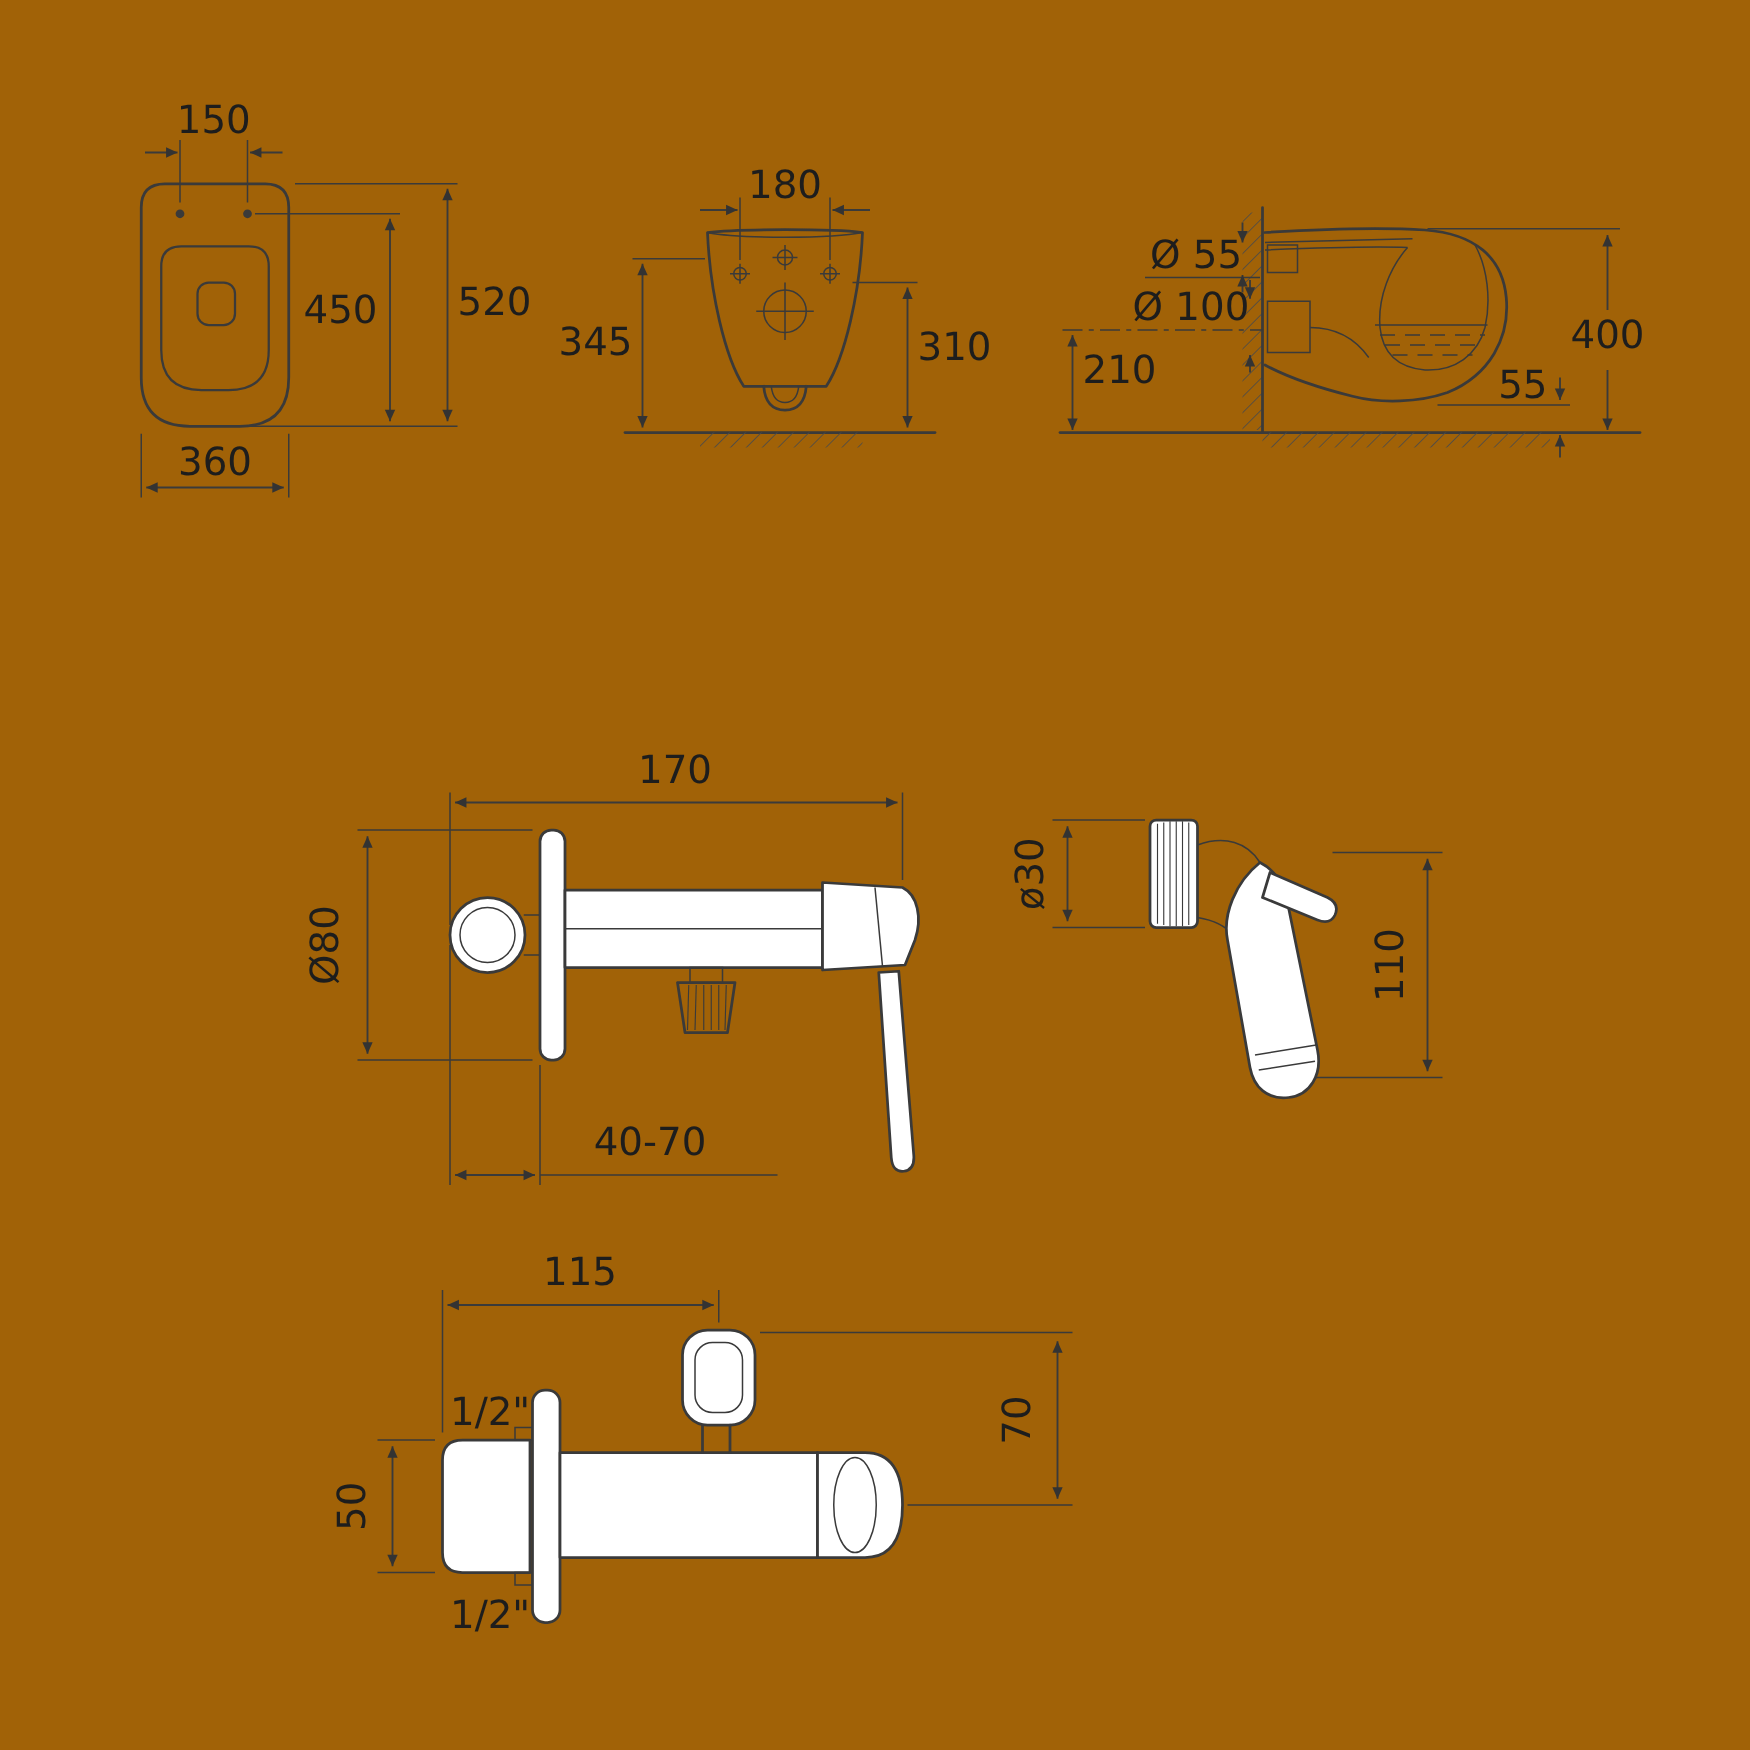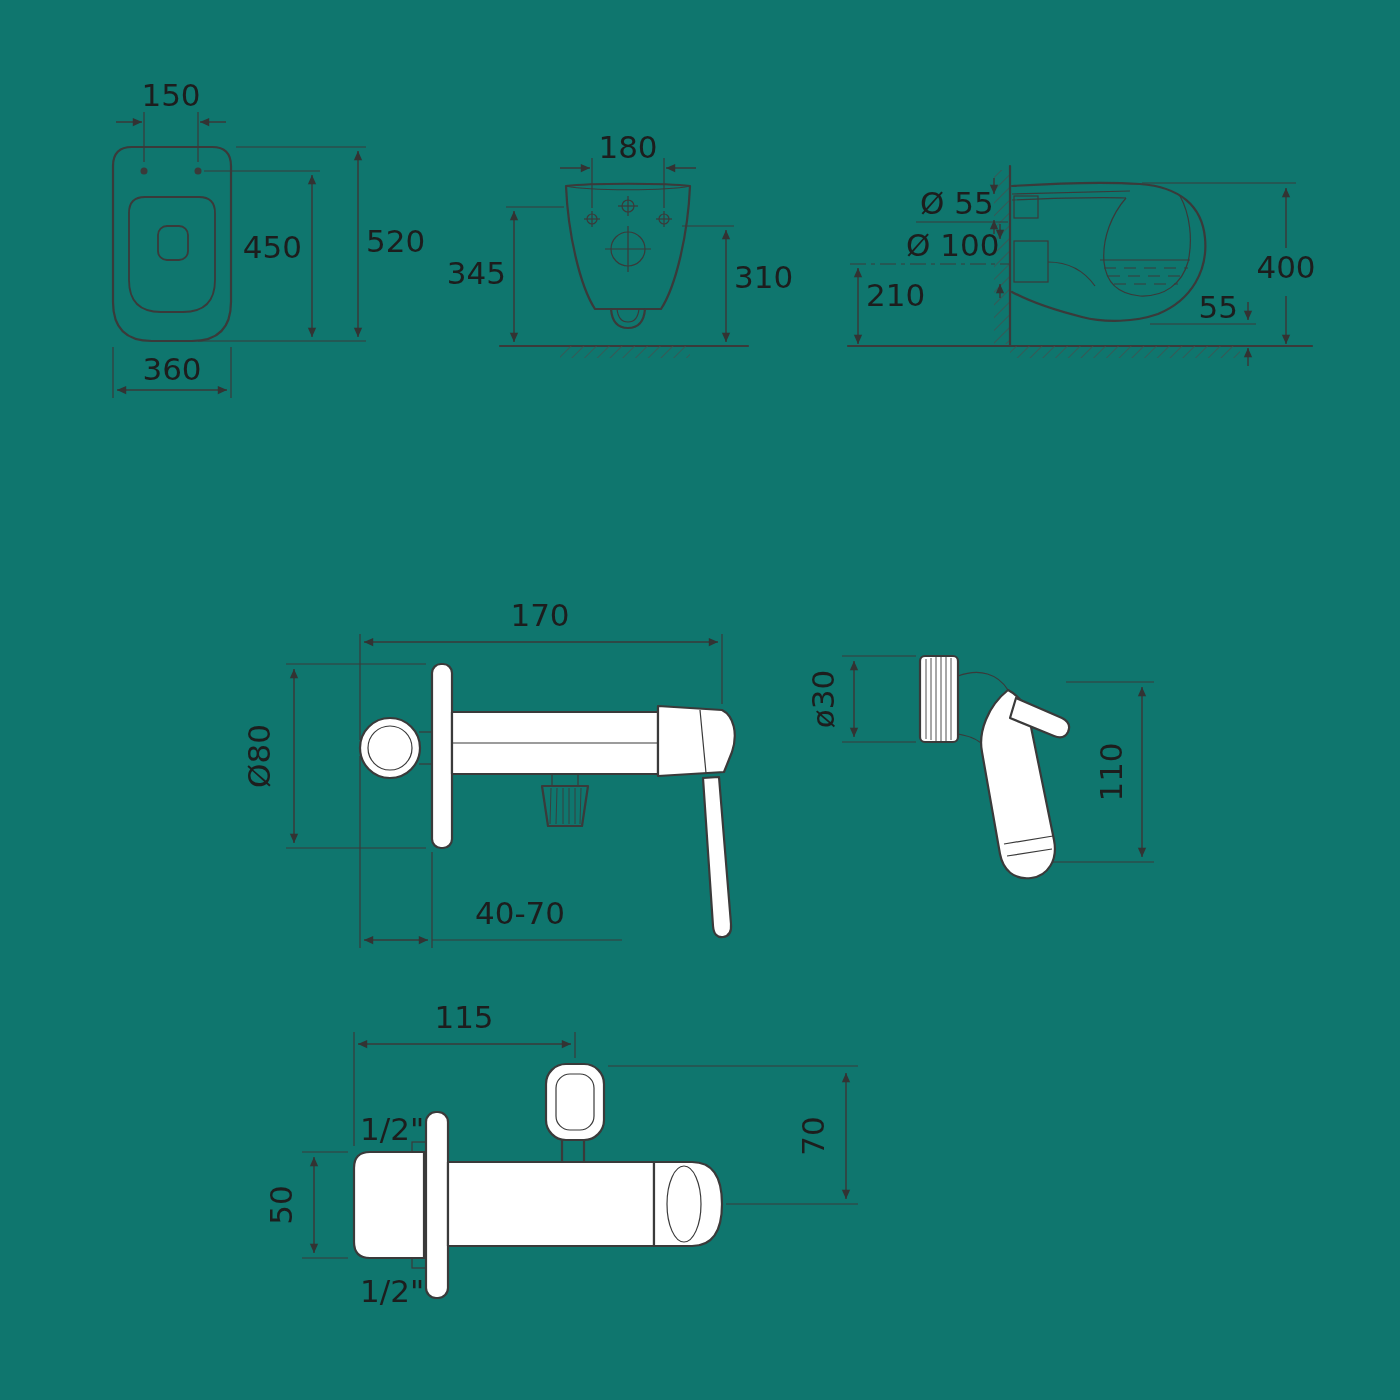--- a/index.html
+++ b/index.html
@@ -1,17 +1,17 @@
 <!DOCTYPE html>
 <html><head>
 <meta charset="utf-8">
 <style>
   html,body { margin:0; padding:0; background:#fff; }
   .canvas {
-    position:relative; width:1400px; height:1400px; background:#0f766e;
+    position:relative; width:1400px; height:1400px; background:#a16207;
     font-family:"DejaVu Sans", sans-serif;
   }
   svg { display:block; }
   
   .ol    { fill:none; stroke:#3a3a3a; stroke-width:2.2; stroke-linejoin:round; stroke-linecap:round; }
   .solid { fill:#ffffff; stroke:#3a3a3a; stroke-width:2.2; stroke-linejoin:round; }
   .md    { fill:none; stroke:#3a3a3a; stroke-width:1.8; }
   .thin  { fill:none; stroke:#3a3a3a; stroke-width:1.2; }
   .knurl { fill:none; stroke:#3a3a3a; stroke-width:0.9; }
   .dim   { fill:none; stroke:#3a3a3a; stroke-width:1.5; }

